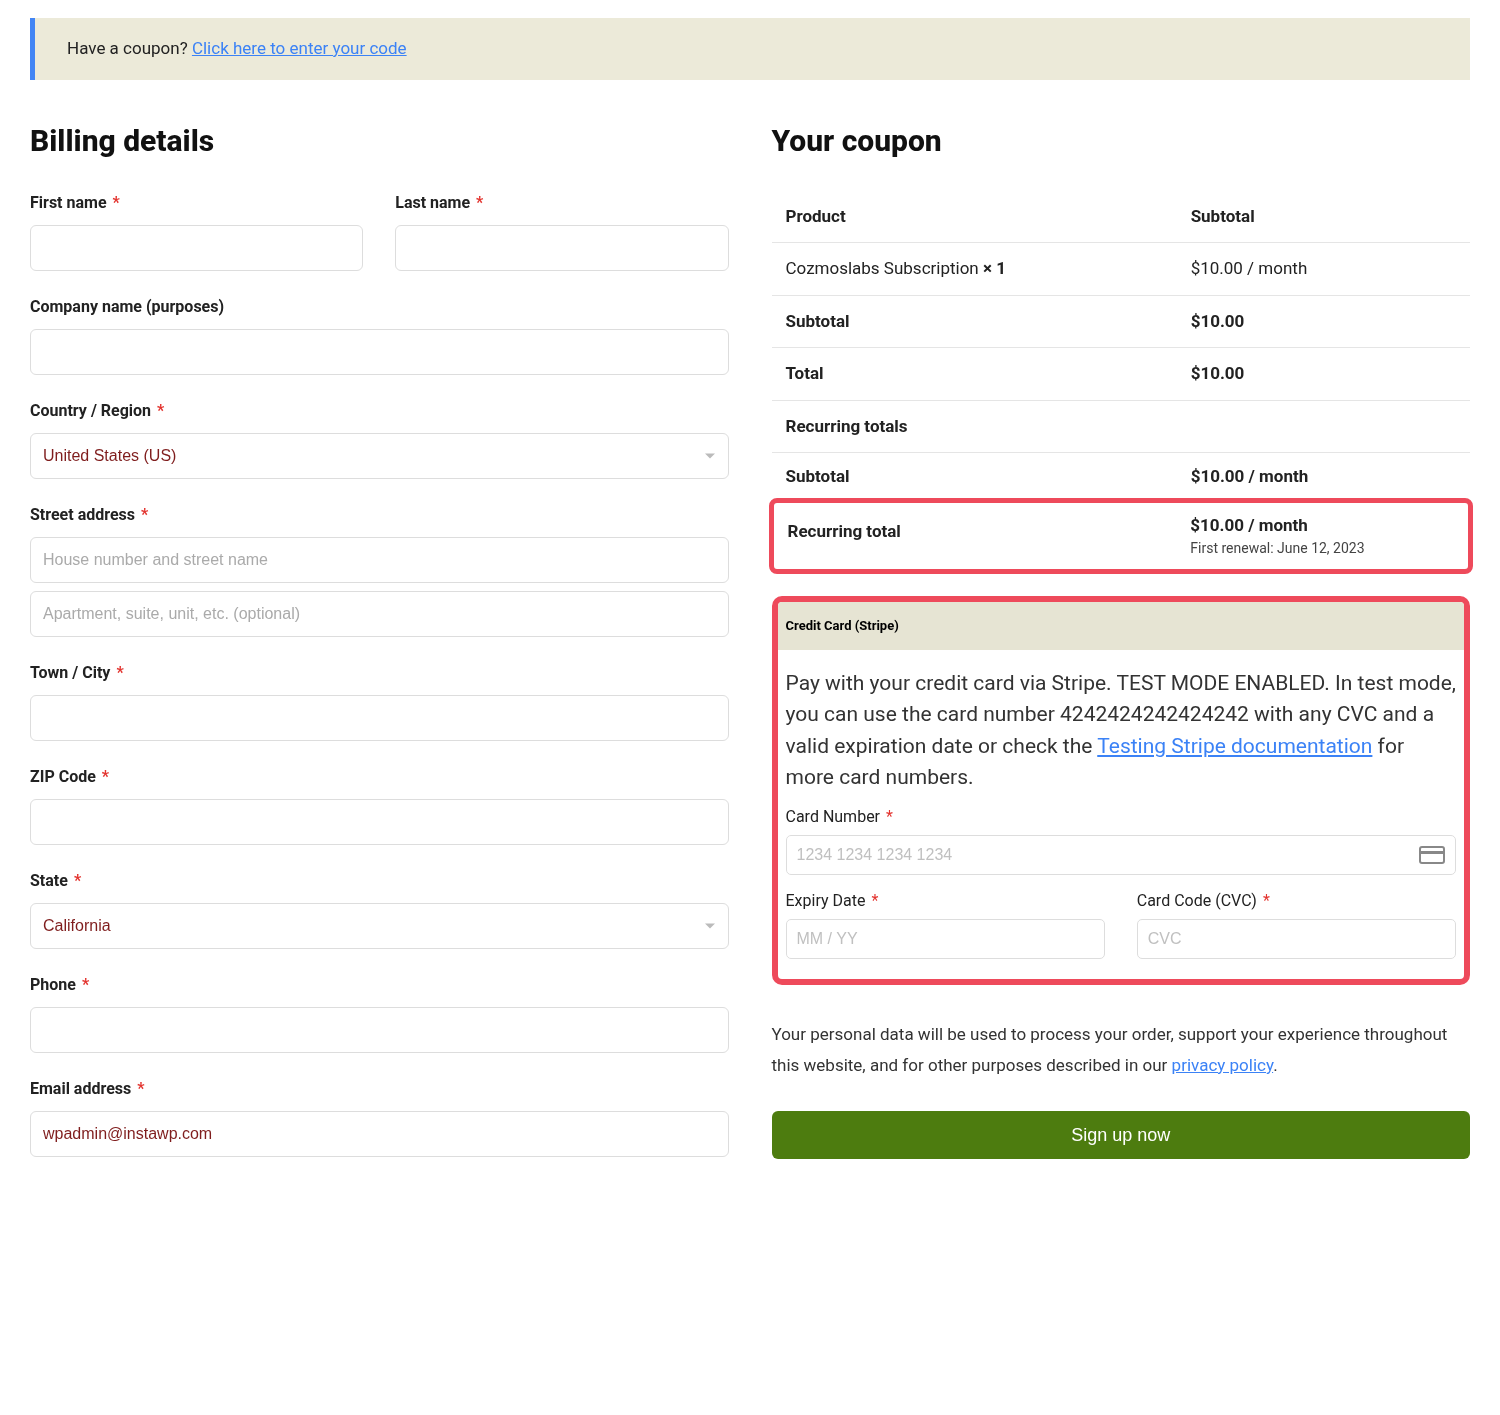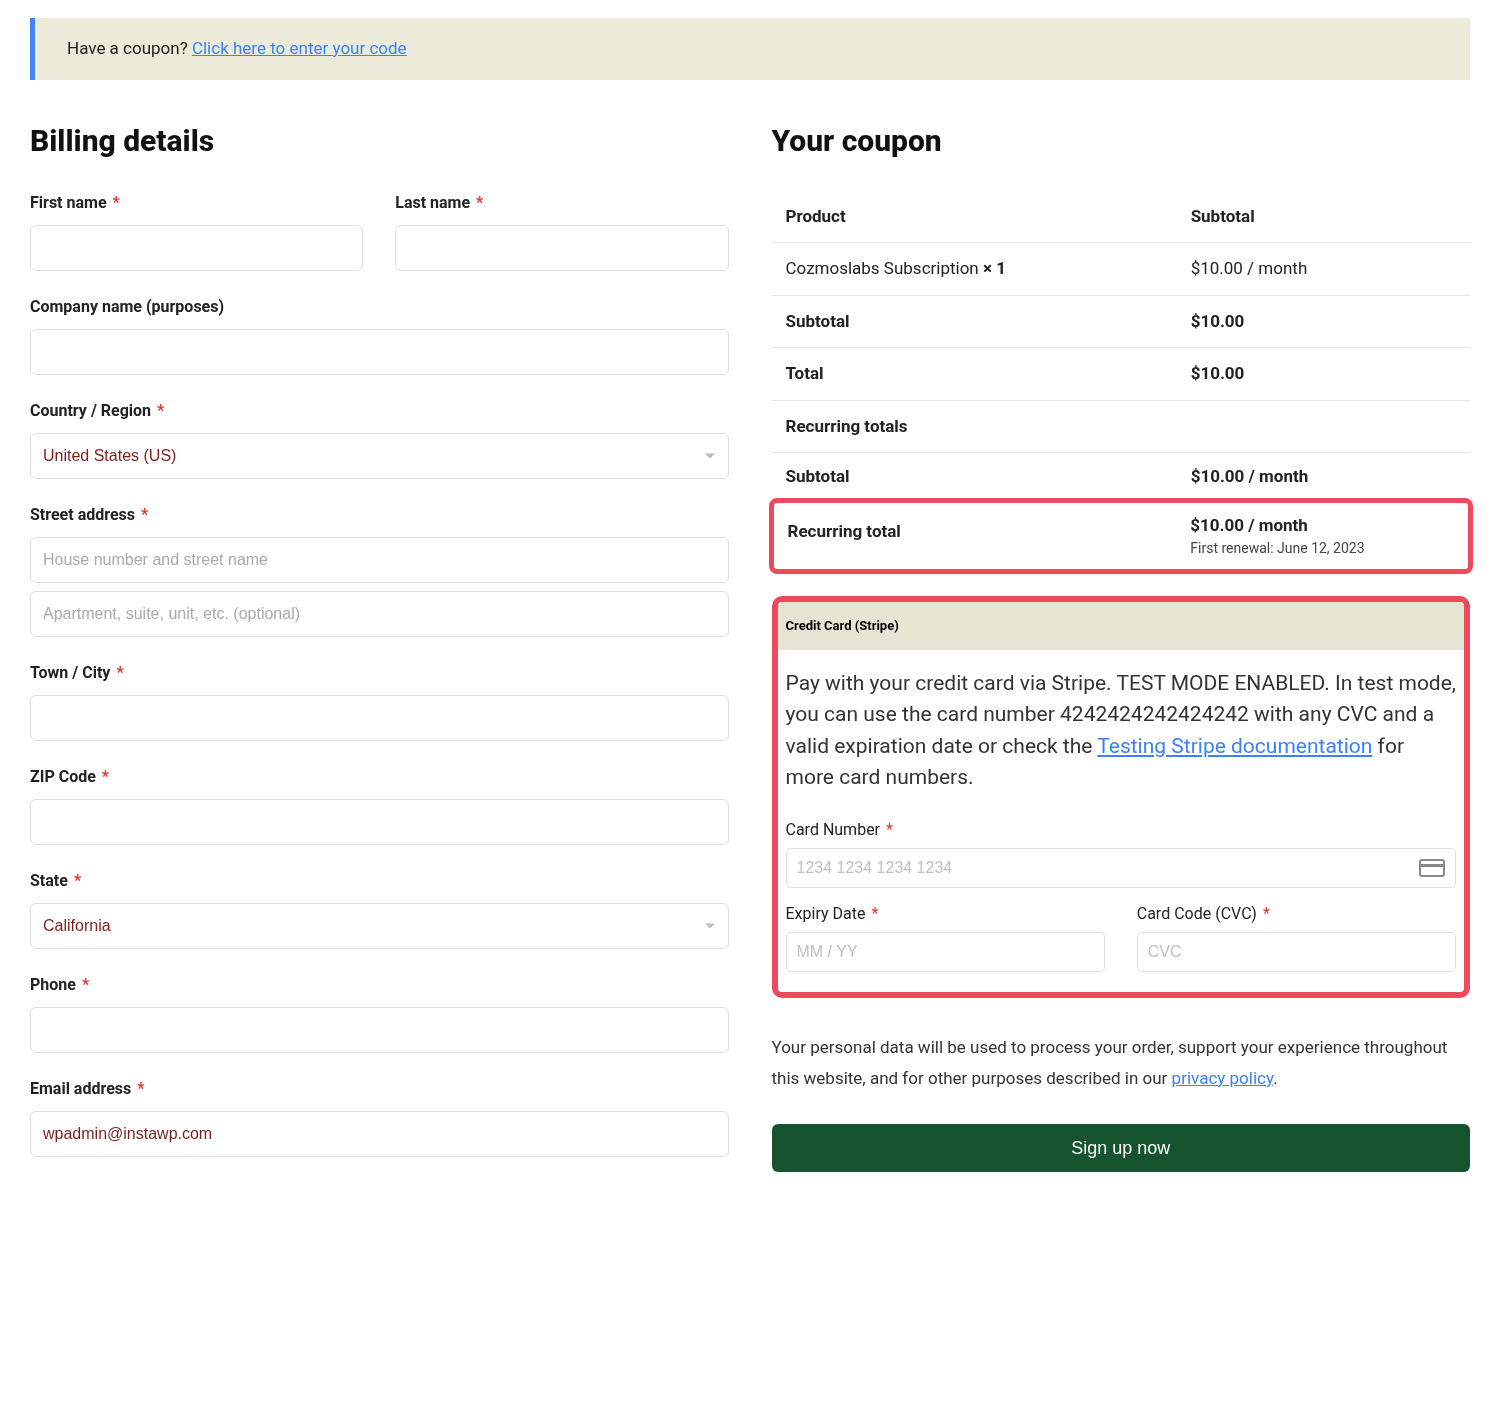--- a/index.html
+++ b/index.html
@@ -171,21 +171,21 @@
     margin-top: 34px;
     font-size: 17px;
     line-height: 1.85;
     color: #333;
   }
 
   .signup-btn {
     display: block;
     width: 100%;
     margin-top: 30px;
-    background: #14532d;
+    background: #4d7c0f;
     color: #fff;
     border: none;
     border-radius: 6px;
     height: 48px;
     font-size: 18px;
     cursor: pointer;
   }
 </style>
 </head>
 <body>
@@ -297,21 +297,21 @@
       </div>
     </div>
 
     <div class="payment-highlight">
       <div class="payment-header">Credit Card (Stripe)</div>
       <div class="payment-body">
         <span>Pay with your credit card via Stripe. TEST MODE ENABLED. In test mode, you can use the card number 4242424242424242 with any CVC and a valid expiration date or check the </span><a href="#">Testing Stripe documentation</a><span> for more card numbers.</span>
       </div>
 
       <div class="card-fields">
-        <div style="margin-top:18px">
+        <div style="margin-top:5px">
           <span class="card-label"><span>Card Number</span> <span class="req">*</span></span>
           <div class="card-input-wrap">
             <input class="card-input" placeholder="1234 1234 1234 1234" style="">
             <span class="card-icon"></span>
           </div>
         </div>
 
         <div class="card-row">
           <div class="card-group">
             <span class="card-label"><span>Expiry Date</span> <span class="req">*</span></span>

